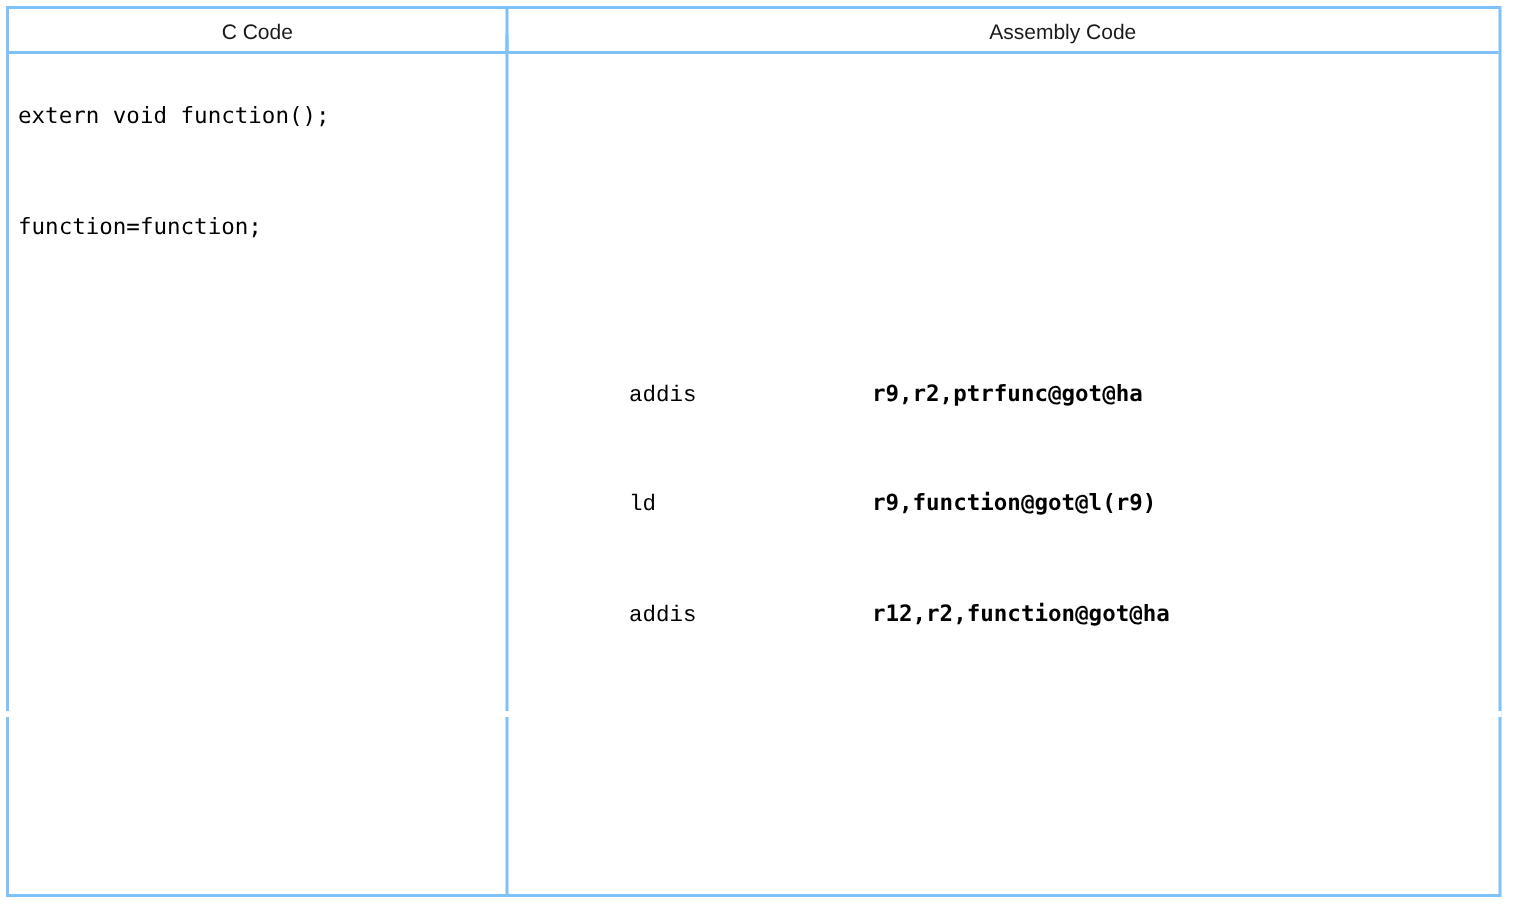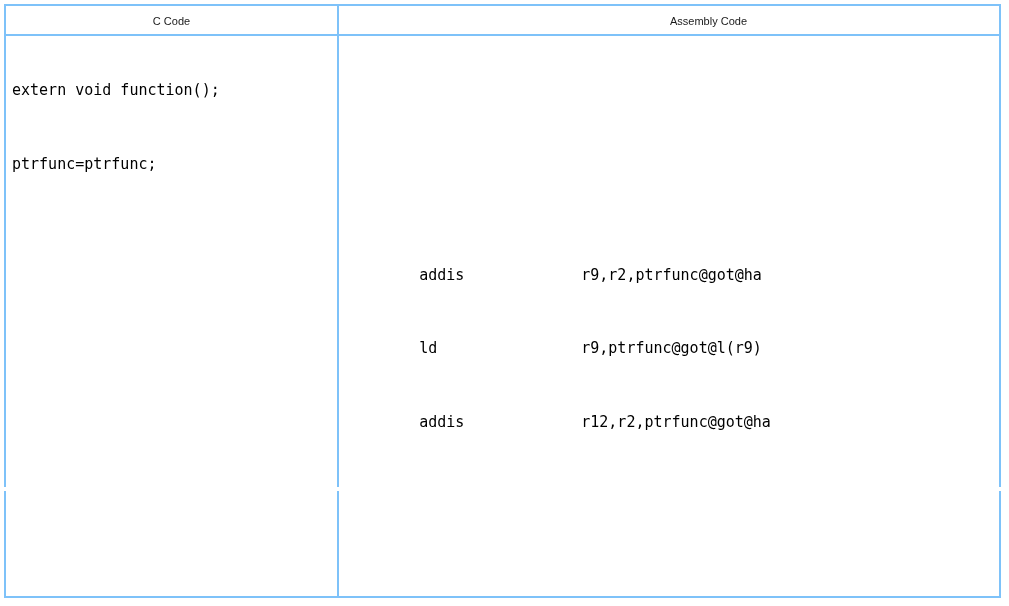--- a/index.html
+++ b/index.html
@@ -36,21 +36,21 @@
     height: 30px;
     box-sizing: border-box;
     border-bottom: 2px solid #7ec2f9;
   }
   .th {
     position: absolute;
     top: 0;
     height: 30px;
     line-height: 30px;
     text-align: center;
-    font-size: 11px;
+    font-size: 14px;
     font-family: "Liberation Sans", sans-serif;
     color: #1a1a1a;
     white-space: nowrap;
   }
   .th-c    { left: 0;     width: 331px; }
   .th-asm  { left: 333px; width: 739px; }
 
   
   .thead-divider {
     position: absolute;
@@ -58,21 +58,21 @@
     top: 0;
     width: 2px;
     height: 30px;
     background: #7ec2f9;
   }
 
   
   .tbody {
     position: absolute;
     left: 0;
-    top: 30px;
+    top: 17px;
     width: 100%;
     bottom: 0;
   }
 
   
   .col-divider {
     position: absolute;
     left: 331px;
     width: 2px;
     background: #7ec2f9;
@@ -110,23 +110,25 @@
 
   .asm-line {
     height: 37.5px;
     line-height: 37.5px;
     display: block;
     white-space: pre;
   }
   .asm-mnemonic {
     display: inline-block;
     width: 162px;
+    font-family: Liberation Mono, monospace;
   }
   .asm-operands {
     display: inline-block;
+    font-weight: bold;
   }
 </style>
 </head>
 <body>
 
 <div class="code-table" style="border-color: rgb(126, 194, 249);">
 
   <div class="thead" style="border-bottom-color: rgb(126, 194, 249);">
     <div class="th th-c">C Code</div>
     <div class="thead-divider" style="background: rgb(126, 194, 249);"></div>
@@ -135,21 +137,21 @@
 
   <div class="tbody">
 
     <div class="col-divider seg-a" style="background: rgb(126, 194, 249);"></div>
     <div class="col-divider seg-b" style="background: rgb(126, 194, 249);"></div>
     <div class="edge-notch left"></div>
     <div class="edge-notch right"></div>
 
     <div class="cell cell-c">
       <div class="code-line">extern void function();</div>
-      <div class="code-line">ptrfunc=ptrfunc;</div>
+      <div class="code-line">function=function;</div>
       <div class="code-line"></div>
       <div class="code-line"></div>
       <div class="code-line"></div>
       <div class="code-line"></div>
       <div class="code-line"></div>
       
       
       
       
       
@@ -161,24 +163,24 @@
       <div class="asm-line">
         <span class="asm-mnemonic"></span><span class="asm-operands"></span>
       </div>
       <div class="asm-line">
         <span class="asm-mnemonic"></span><span class="asm-operands"></span>
       </div>
       <div class="asm-line">
         <span class="asm-mnemonic">addis</span><span class="asm-operands">r9,r2,ptrfunc@got@ha</span>
       </div>
       <div class="asm-line">
-        <span class="asm-mnemonic">ld</span><span class="asm-operands">r9,ptrfunc@got@l(r9)</span>
+        <span class="asm-mnemonic">ld</span><span class="asm-operands">r9,function@got@l(r9)</span>
       </div>
       <div class="asm-line">
-        <span class="asm-mnemonic">addis</span><span class="asm-operands">r12,r2,ptrfunc@got@ha</span>
+        <span class="asm-mnemonic">addis</span><span class="asm-operands">r12,r2,function@got@ha</span>
       </div>
       <div class="asm-line">
         <span class="asm-mnemonic"></span><span class="asm-operands"></span>
       </div>
       
       
       
       
       
       

